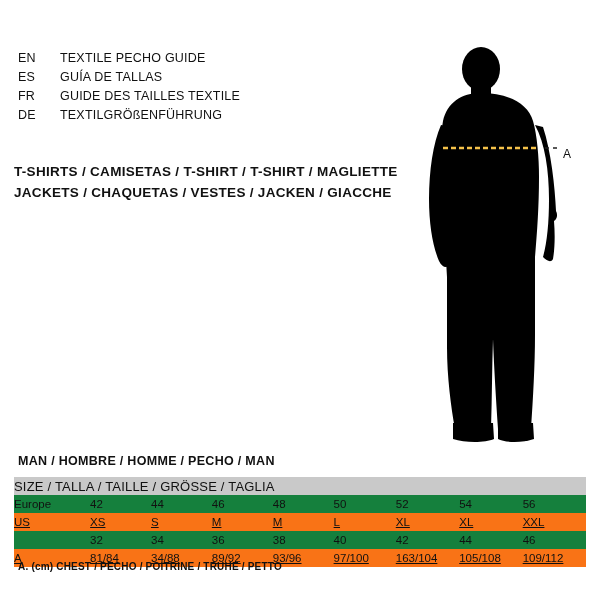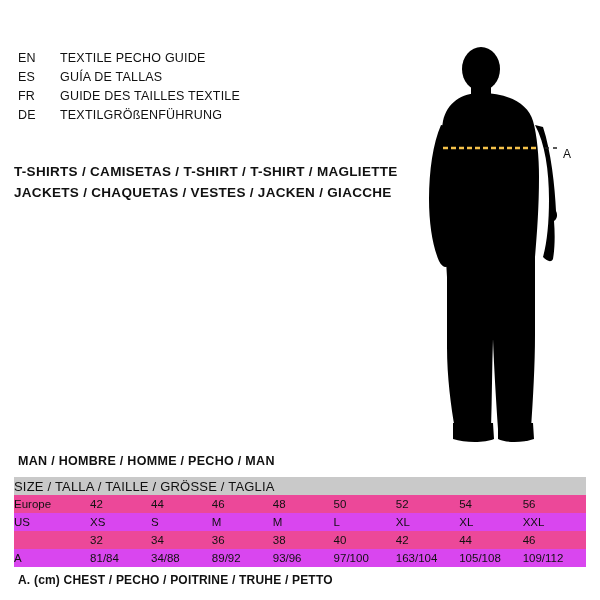--- a/index.html
+++ b/index.html
@@ -103,40 +103,41 @@
     height: 18px;
     vertical-align: middle;
     color: #111;
   }
   tr.row-head td {
     background: #c9c9c9;
     font-size: 13px;
     letter-spacing: 0.2px;
   }
   tr.row-alt td {
-    background: #ec4899;
+    background: #15803d;
   }
   tr.row-plain td {
-    background: #d946ef;
+    background: #f97316;
+    text-decoration: underline;
   }
   td.c-label {
     width: 86px;
     padding-left: 4px;
   }
   td.c-val {
     width: 69px;
     text-align: left;
     padding-left: 2px;
   }
 
   .footnote {
     position: absolute;
     left: 18px;
-    top: 536px;
-    font-size: 12px;
+    top: 524px;
+    font-size: 10px;
     font-weight: bold;
     letter-spacing: 0.2px;
     color: #111;
   }
 </style>
 </head>
 <body>
 
 <div class="page">
 

